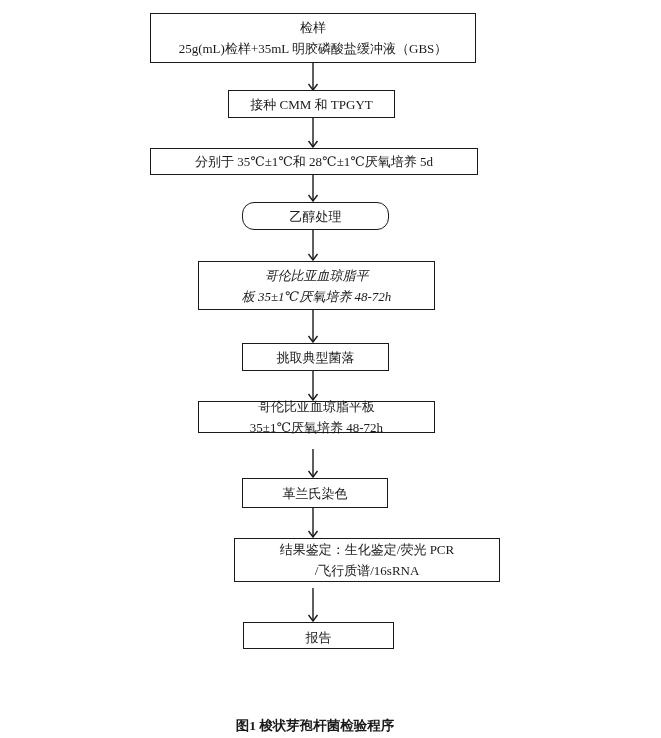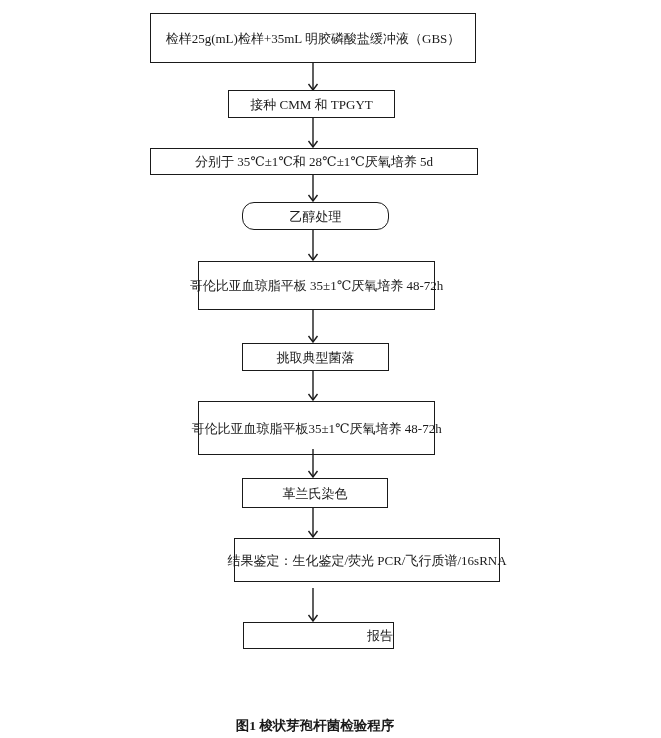--- a/index.html
+++ b/index.html
@@ -13,37 +13,37 @@
     height: 738px;
     background: #ffffff;
     overflow: hidden;
   }
   .node {
     position: absolute;
     border: 1.5px solid #1a1a1a;
     background: #ffffff;
     color: #1a1a1a;
     display: flex;
-    flex-direction: row;
+    flex-direction: column;
     justify-content: center;
     align-items: center;
     text-align: center;
     font-size: 13px;
     line-height: 21px;
     white-space: nowrap;
   }
   .node .l { display: block; }
   .node .l:empty { display: none; }
   .n1  { left: 150px; top: 13px;  width: 326px; height: 50px; }
   .n2  { left: 228px; top: 90px;  width: 167px; height: 28px; }
   .n3  { left: 150px; top: 148px; width: 328px; height: 27px; justify-content: center; }
   .n4  { left: 242px; top: 202px; width: 147px; height: 28px; border-radius: 12px; }
-  .n5  { left: 198px; top: 261px; width: 237px; height: 49px; }
+  .n5  { left: 198px; top: 261px; width: 237px; height: 49px; font-style: italic; }
   .n6  { left: 242px; top: 343px; width: 147px; height: 28px; }
-  .n7  { left: 198px; top: 401px; width: 237px; height: 54px; }
+  .n7  { left: 198px; top: 401px; width: 237px; height: 32px; }
   .n8  { left: 242px; top: 478px; width: 146px; height: 30px; }
   .n9  { left: 186px; top: 538px; width: 266px; height: 44px; margin-left: 48px; }
   .n10 { left: 243px; top: 622px; width: 151px; height: 27px; justify-content: flex-end; }
   .arrow {
     position: absolute;
     left: 307px;
     width: 12px;
     display: block;
   }
   .arrow line, .arrow polyline {

